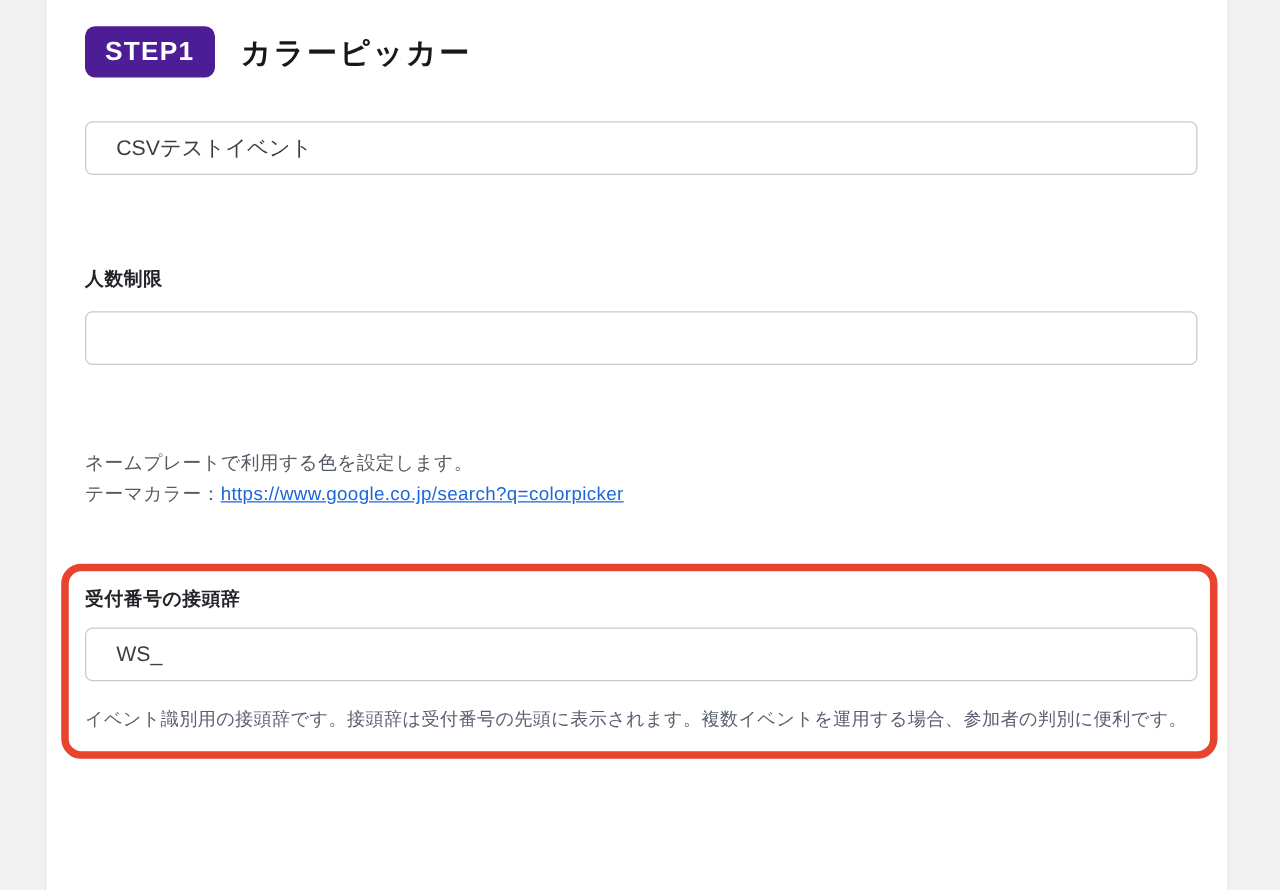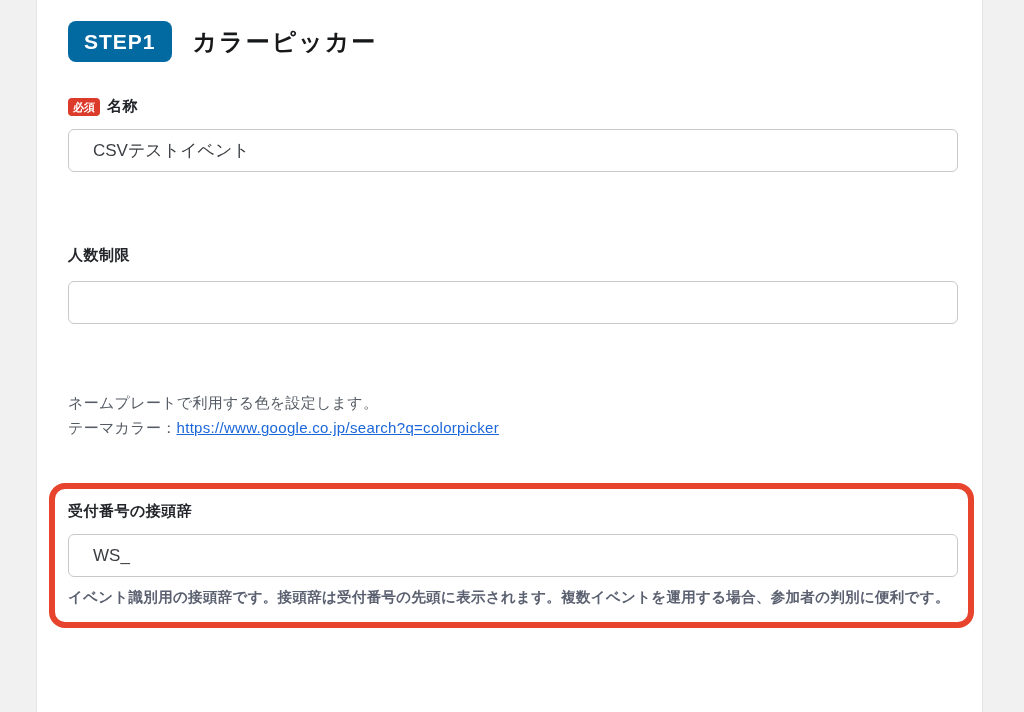--- a/index.html
+++ b/index.html
@@ -19,21 +19,21 @@
   }
   .content {
     padding: 21px 24px 0 31px;
   }
   .header {
     display: flex;
     align-items: center;
     gap: 21px;
   }
   .step-badge {
-    background: #0369a1;
+    background: #4c1d95;
     color: #ffffff;
     font-size: 21px;
     font-weight: bold;
     letter-spacing: 1px;
     padding: 8px 16px;
     border-radius: 8px;
     line-height: 1.2;
   }
   .page-title {
     font-size: 24px;
@@ -96,40 +96,35 @@
     margin-left: -19px;
     margin-right: -16px;
     border: 6px solid #e8432c;
     border-radius: 16px;
     padding: 13px 10px 14px 13px;
   }
   .annotation-box .help-text {
     font-size: 14.5px;
     color: #5a6070;
     line-height: 22px;
-    margin-top: 9px;
-    font-weight: bold;
+    margin-top: 20px;
   }
 </style>
 </head>
 <body>
 
 <div class="card">
   <div class="content">
 
     <div class="header">
       <span class="step-badge">STEP1</span>
       <h1 class="page-title">カラーピッカー</h1>
     </div>
 
     <div class="field-group g1">
-      <div class="label-row">
-        <span class="required-badge">必須</span>
-        <span class="field-label">名称</span>
-      </div>
       <input type="text" class="text-input" value="CSVテストイベント" style="">
     </div>
 
     <div class="field-group g2">
       <div class="label-row">
         <span class="field-label">人数制限</span>
       </div>
       <input type="text" class="text-input" style="margin-top: 16px;" value="">
     </div>
 

